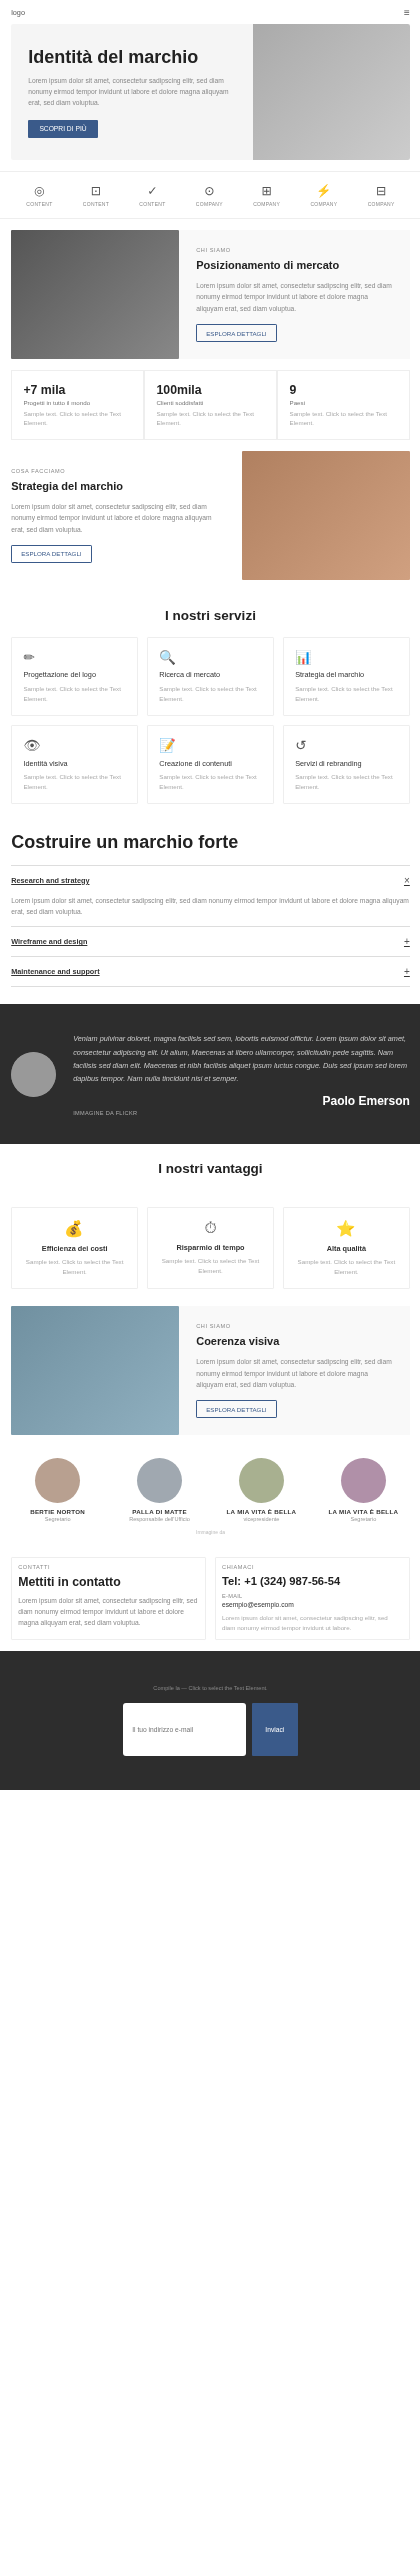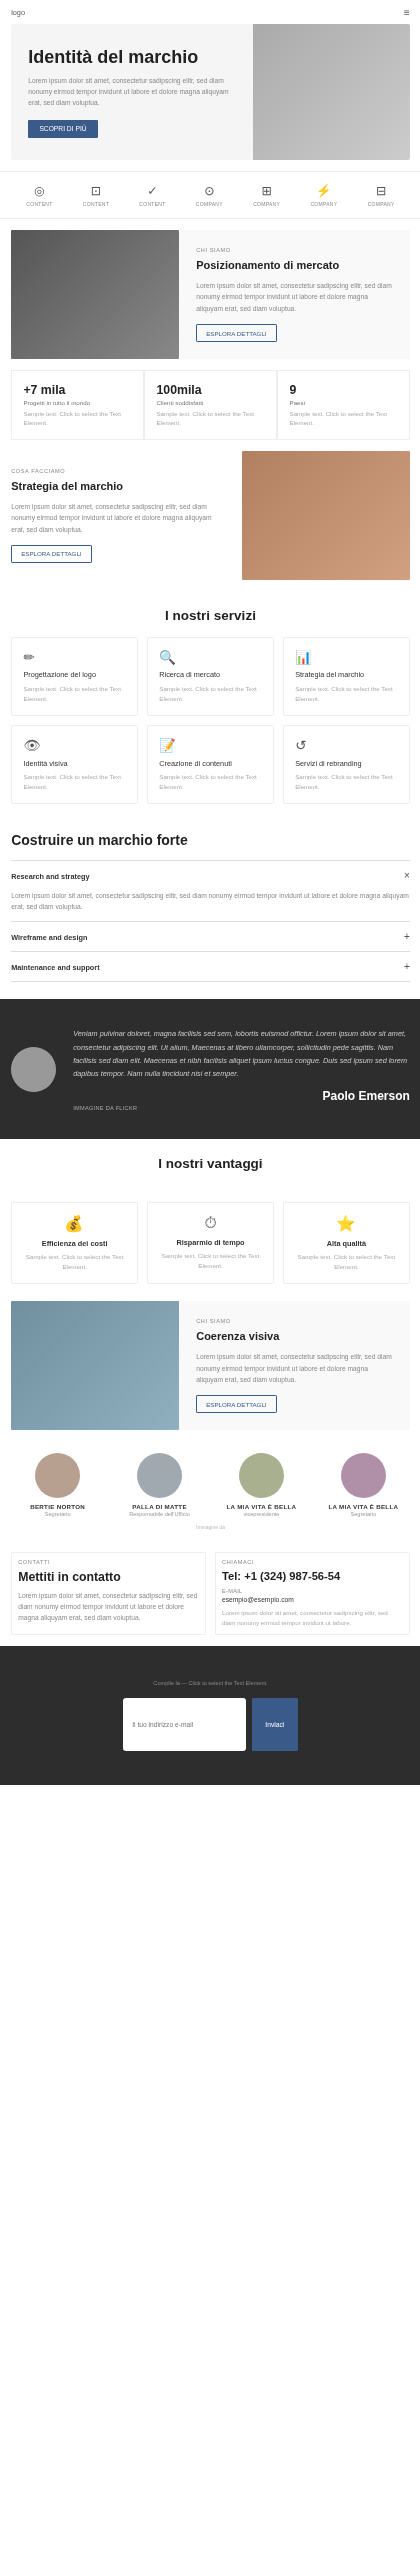--- a/index.html
+++ b/index.html
@@ -49,24 +49,24 @@
     .services-section { padding: 17px 11.2px; }
     .services-title { font-size: 13.5px; font-weight: 700; text-align: center; margin-bottom: 13.5px; color: #222; }
     .services-grid { display: grid; grid-template-columns: repeat(3, 1fr); gap: 9px; }
     .service-card { border: 0.6px solid #eee; padding: 11.2px; border-radius: 1.1px; }
     .service-icon { font-size: 13.5px; margin-bottom: 5.6px; color: #555; }
     .service-name { font-size: 7.3px; font-weight: 400; color: #333; margin-bottom: 4.5px; }
     .service-desc { font-size: 6.2px; color: #aaa; line-height: 1.6; }
 
     
     .build-section { padding: 11.2px 11.2px 0; }
-    .build-title { font-size: 14px; font-weight: 700; color: #222; margin-bottom: 11.2px; }
+    .build-title { font-size: 18px; font-weight: 700; color: #222; margin-bottom: 11.2px; }
     .accordion-item { border-top: 0.6px solid #ddd; }
     .accordion-item:last-child { border-bottom: 0.6px solid #ddd; }
-    .accordion-header { display: flex; justify-content: space-between; align-items: flex-end; padding: 9px 0; cursor: pointer; }
+    .accordion-header { display: flex; justify-content: space-between; align-items: center; padding: 9px 0; cursor: pointer; text-decoration: underline; }
     .accordion-label { font-size: 7.3px; font-weight: 600; color: #333; }
     .accordion-plus { font-size: 10px; color: #555; }
     .accordion-body { padding: 0 0 9px; font-size: 6.7px; color: #888; line-height: 1.7; }
 
     
     .testimonial-section { background: #2d2d2d; margin: 17px 0 0; padding: 28px 11.2px; display: flex; gap: 17px; align-items: center; }
     .testimonial-avatar { width: 45px; height: 45px; border-radius: 50%; background: #888; flex-shrink: 0; overflow: hidden; }
     .testimonial-content { flex: 1; }
     .testimonial-text { font-size: 7.3px; color: #ccc; line-height: 1.8; font-style: italic; margin-bottom: 9px; }
     .testimonial-name { font-size: 12px; font-weight: 600; color: #fff; text-align: right; }

